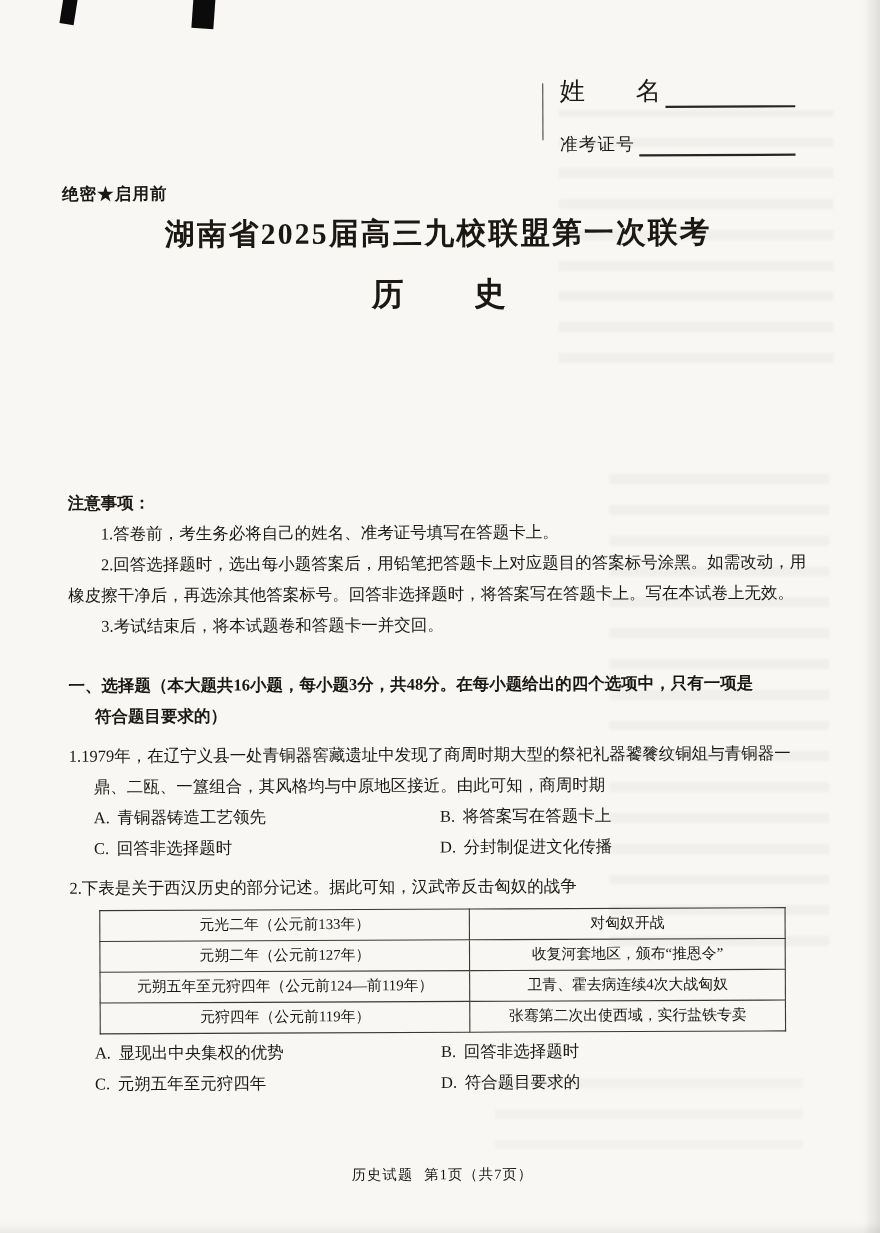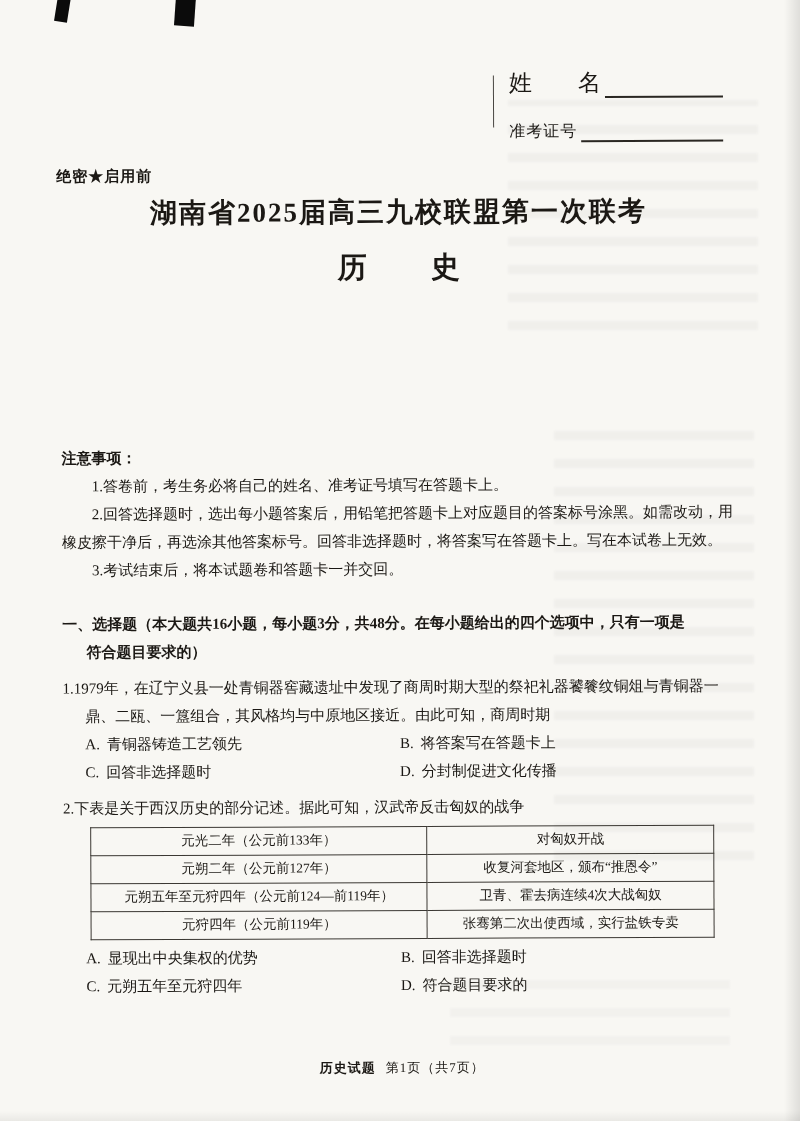--- a/index.html
+++ b/index.html
@@ -58,21 +58,21 @@
   .option .opt-label { margin-right:7px; }
 
   .data-table { border-collapse:collapse; width:624px; margin:5px auto 4px auto; }
   .data-table td {
     border:1px solid #3b3833; font-size:13.5px; line-height:1.55;
     text-align:center; padding:3px 8px; height:26px;
   }
   .data-table td.c1 { width:54%; }
 
   .footer { position:absolute; bottom:44px; left:0; right:0; text-align:center; font-size:13px; letter-spacing:1px; }
-  .footer .doc { font-weight:bold; margin-right:10px; }
+  .footer .doc { font-weight:normal; margin-right:10px; }
 </style>
 </head>
 <body>
 
 <div class="page">
 
   <div class="mark mark1"></div>
   <div class="mark mark2"></div>
   <div class="edge-right"></div>
   <div class="edge-bottom"></div>

